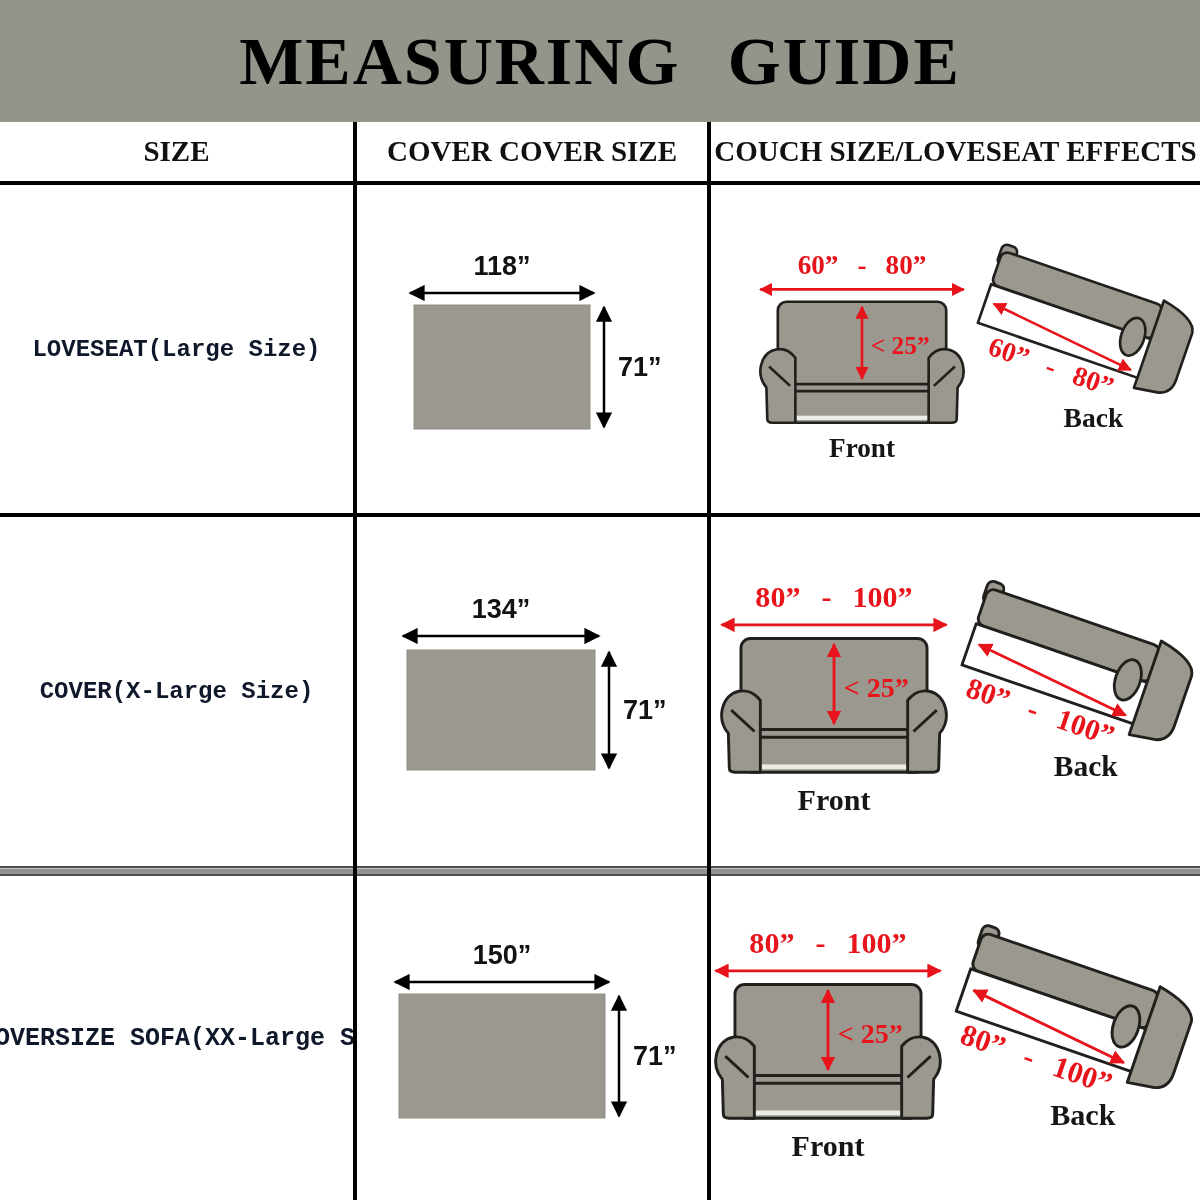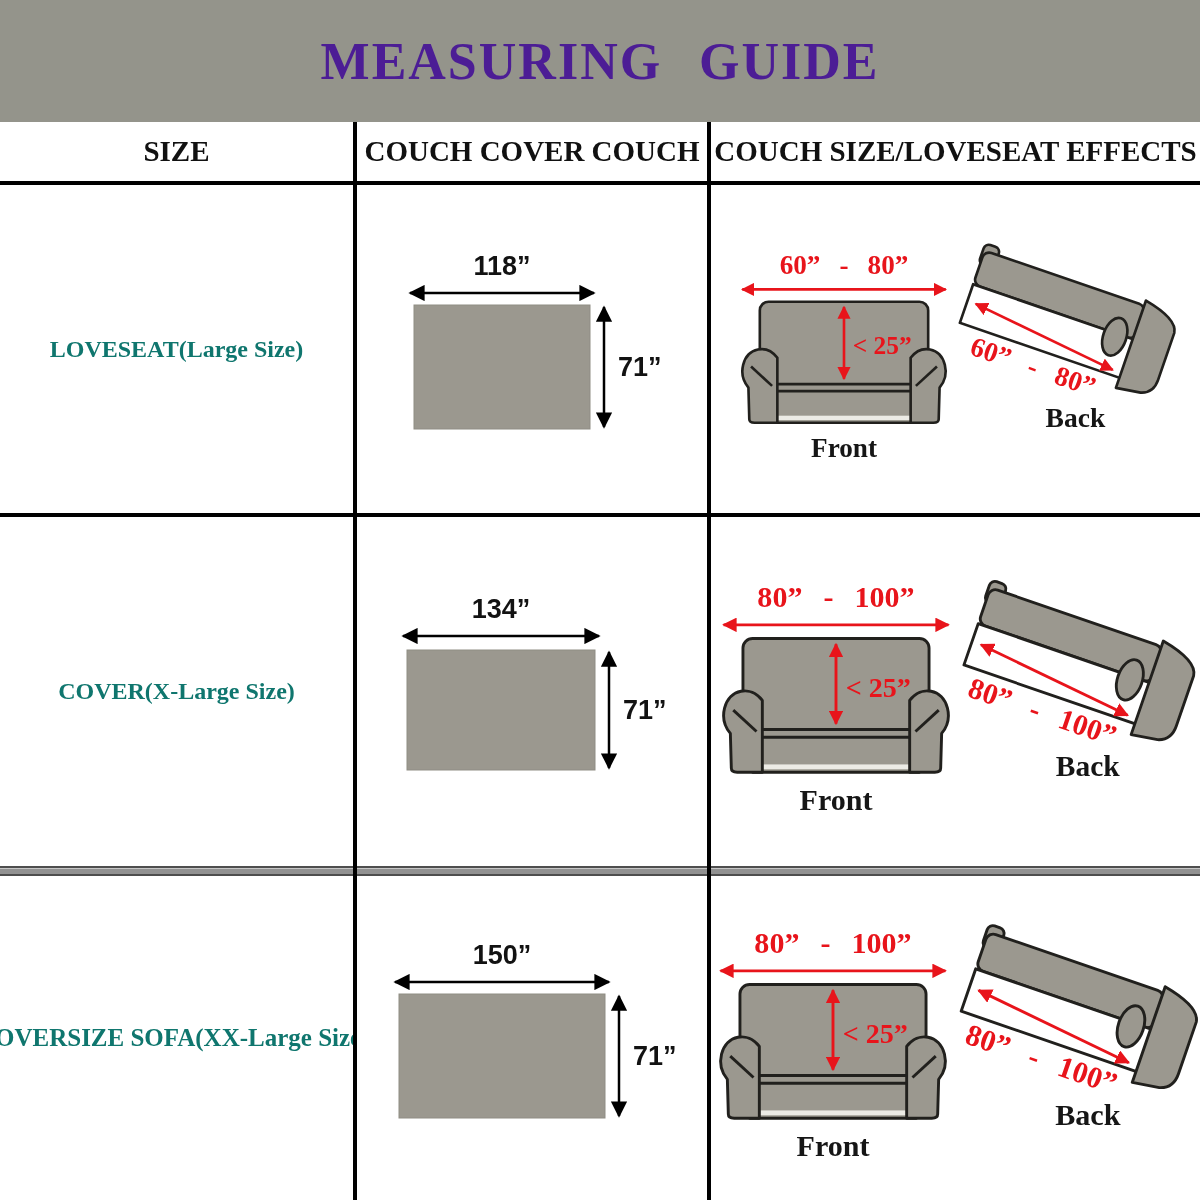--- a/index.html
+++ b/index.html
@@ -1,52 +1,52 @@
 <!DOCTYPE html>
 <html><head>
 <meta charset="utf-8">
 <style>
   html,body{margin:0;padding:0;width:1200px;height:1200px;overflow:hidden;background:#fff;
             font-family:"Liberation Serif", serif;}
   *{box-sizing:border-box;}
 
   
   .banner{width:1200px;height:122px;background:#94948b;display:flex;align-items:center;justify-content:center;}
-  .banner h1{margin:16px;color:#4c1d95;font-size:52px;font-weight:700;letter-spacing:2px;word-spacing:0.42em;
+  .banner h1{margin:16px;color:#000000;font-size:68px;font-weight:700;letter-spacing:2px;word-spacing:0.42em;
              font-family:"Liberation Serif", serif;}
 
   
   .guide{display:grid;width:1200px;height:1022px;
          grid-template-columns:353px 354px 493px;
          grid-template-rows:63px 332px 349px 10px 324px;}
   .cell{display:flex;align-items:center;justify-content:center;position:relative;background:#fff;overflow:visible;}
   .bl{border-left:4px solid #000;}
   .bb{border-bottom:4px solid #000;}
   .head{font-size:29px;font-weight:700;color:#111;}
   .divider{background:linear-gradient(to bottom,#4e4e4e 0 2px,#c6c6c6 2px 3px,#929292 3px 8px,#4e4e4e 8px 10px);}
 
-  .size-label{font-size:24px;font-weight:700;color:#0f766e;text-align:center;}
+  .size-label{font-size:24px;font-weight:700;color:#0f172a;text-align:center;font-family:Liberation Mono, monospace;}
   .clip{justify-content:flex-start;}
   .clip .size-label{font-size:25px;white-space:nowrap;margin-left:-5px;text-align:left;}
 
   
   svg{overflow:visible;}
   svg text{font-family:"Liberation Serif", serif;}
   .dim{font-family:"Liberation Sans", sans-serif;font-size:27px;font-weight:700;fill:#121212;}
   .kline{stroke:#000;stroke-width:2.5;}
   .rline{stroke:#e8141b;stroke-width:3;}
   .red-range{fill:#e8141b;font-size:31px;font-weight:700;word-spacing:14px;}
   .red-small{fill:#e8141b;font-size:29px;font-weight:700;}
   .caption{fill:#161616;font-size:31px;font-weight:700;}
   .cover-rect{fill:#9b988f;stroke:#8f8d84;stroke-width:1;}
   .couch path,.couch rect,.couch ellipse{fill:#9b988f;stroke:#21201d;stroke-width:3;stroke-linejoin:round;}
   .couch line{stroke:#21201d;stroke-width:3;}
   .couch .wband{fill:#ffffff;}
   .couch .skirt{fill:#ecebe5;stroke:none;}
-  .effects-wrap{display:flex;align-items:center;justify-content:center;}
+  .effects-wrap{display:flex;align-items:center;justify-content:flex-end;}
   .front-fig{margin-top:14px;}
   .back-fig{margin-top:-28px;margin-left:2px;}
 </style>
 </head>
 <body>
 
 <svg width="0" height="0" style="position:absolute" aria-hidden="true">
   <defs>
     <marker id="ab" viewBox="0 0 10 10" refX="9" refY="5" markerWidth="6.5" markerHeight="6.5" orient="auto-start-reverse">
       <path d="M0,0 L10,5 L0,10 Z" fill="#000"></path>
@@ -57,21 +57,21 @@
   </defs>
 </svg>
 
 <div class="banner">
   <h1>MEASURING GUIDE</h1>
 </div>
 
 <div class="guide">
 
   <div class="cell head bb">SIZE</div>
-  <div class="cell head bb bl">COUCH COVER COUCH</div>
+  <div class="cell head bb bl">COVER COVER SIZE</div>
   <div class="cell head bb bl">COUCH SIZE/LOVESEAT EFFECTS</div>
 
   <div class="cell bb">
     <div class="size-label">LOVESEAT(Large Size)</div>
   </div>
 
   <div class="cell bb bl">
     <svg width="300" height="200" viewBox="0 0 300 200">
       <text class="dim" x="120" y="26" text-anchor="middle">118”</text>
       <line class="kline" x1="28" y1="44" x2="212" y2="44" marker-start="url(#ab)" marker-end="url(#ab)"></line>

